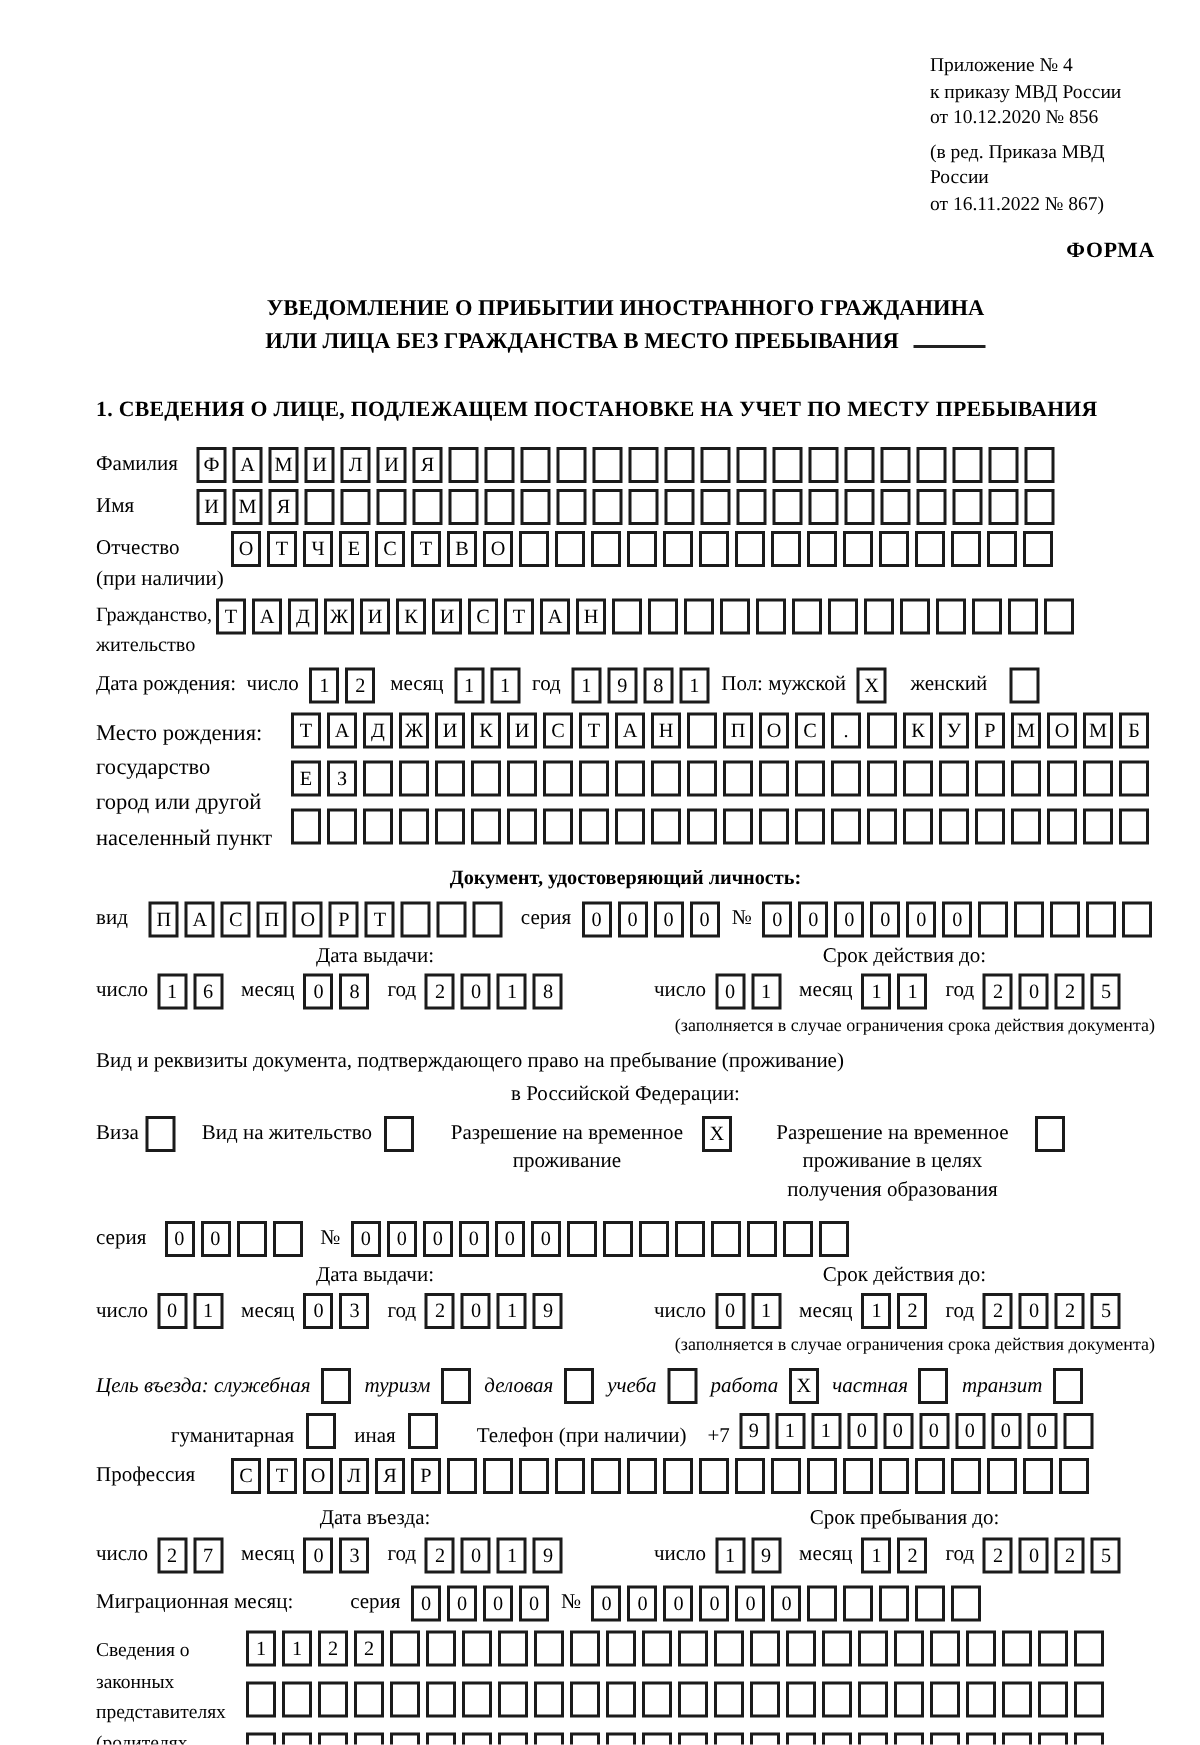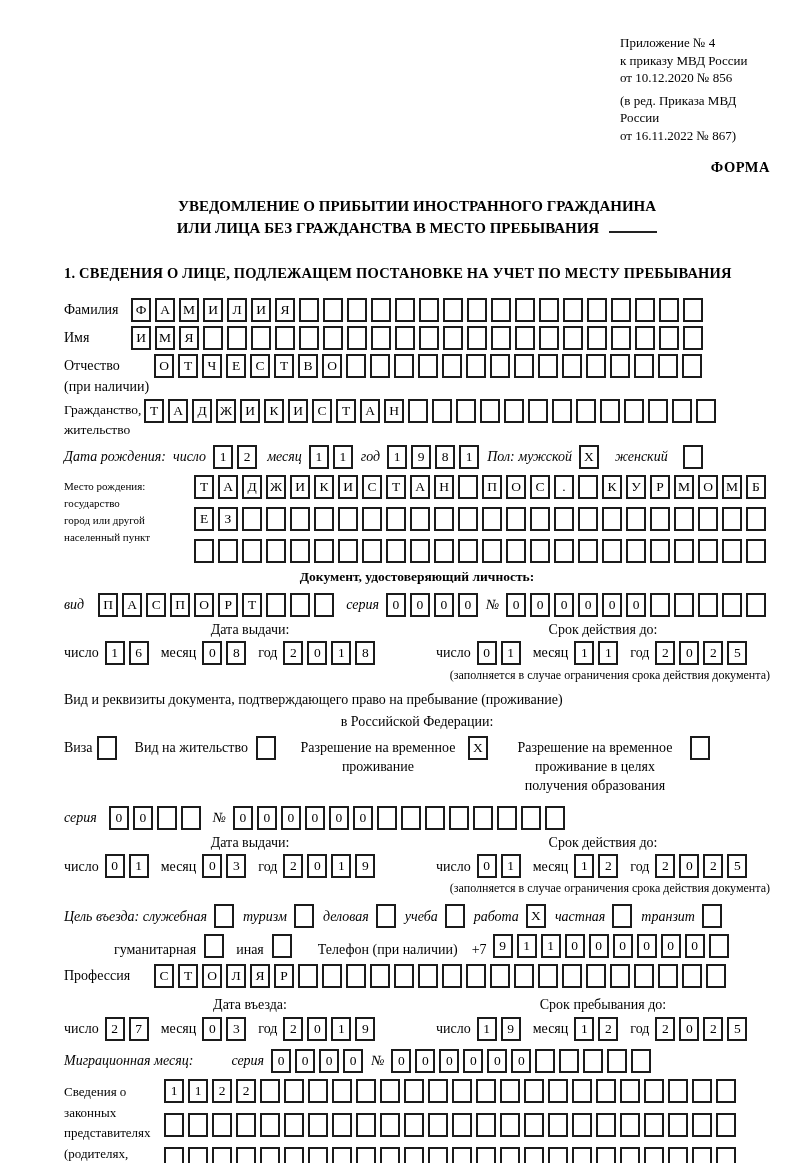--- a/index.html
+++ b/index.html
@@ -23,26 +23,26 @@
     text-align:center;font-size:13.5px;line-height:20px;background:#fff;
   }
   .boxes{display:flex;flex-wrap:nowrap;}
   .boxes .cbox:last-child{margin-right:0;}
 
   .frow{display:flex;align-items:flex-start;margin-bottom:4px;}
   .frow.top{align-items:flex-start;}
   .flabel{flex:0 0 67px;padding-top:3px;}
   .flabel.w90{flex-basis:90px;}
   .flabel.w80{flex-basis:80px;font-size:13.5px;}
-  .flabel.w130{flex-basis:130px;font-size:11px;line-height:1.55;}
+  .flabel.w130{flex-basis:130px;font-size:15px;line-height:1.55;}
   .flabel.w100{flex-basis:100px;font-size:13px;line-height:1.6;}
   .sub{margin-top:3px;}
 
   .irow{display:flex;align-items:center;margin-bottom:4px;}
-  .irow .lbl{margin-right:7px;white-space:nowrap;font-style:italic;}
+  .irow .lbl{margin-right:7px;white-space:nowrap;}
   .irow .lbl.ml{margin-left:12px;}
   .boxcol .boxes{margin-bottom:8px;}
   .boxcol .boxes:last-child{margin-bottom:0;}
 
   .doc-head{text-align:center;font-weight:bold;font-size:13.5px;margin:6px 0 7px;}
 
   .dp{display:flex;margin-top:4px;align-items:center;}
   .dp-left{flex:0 0 372px;}
   .dp-right{flex:1;}
   .dp-label{text-align:center;margin-bottom:3px;}

